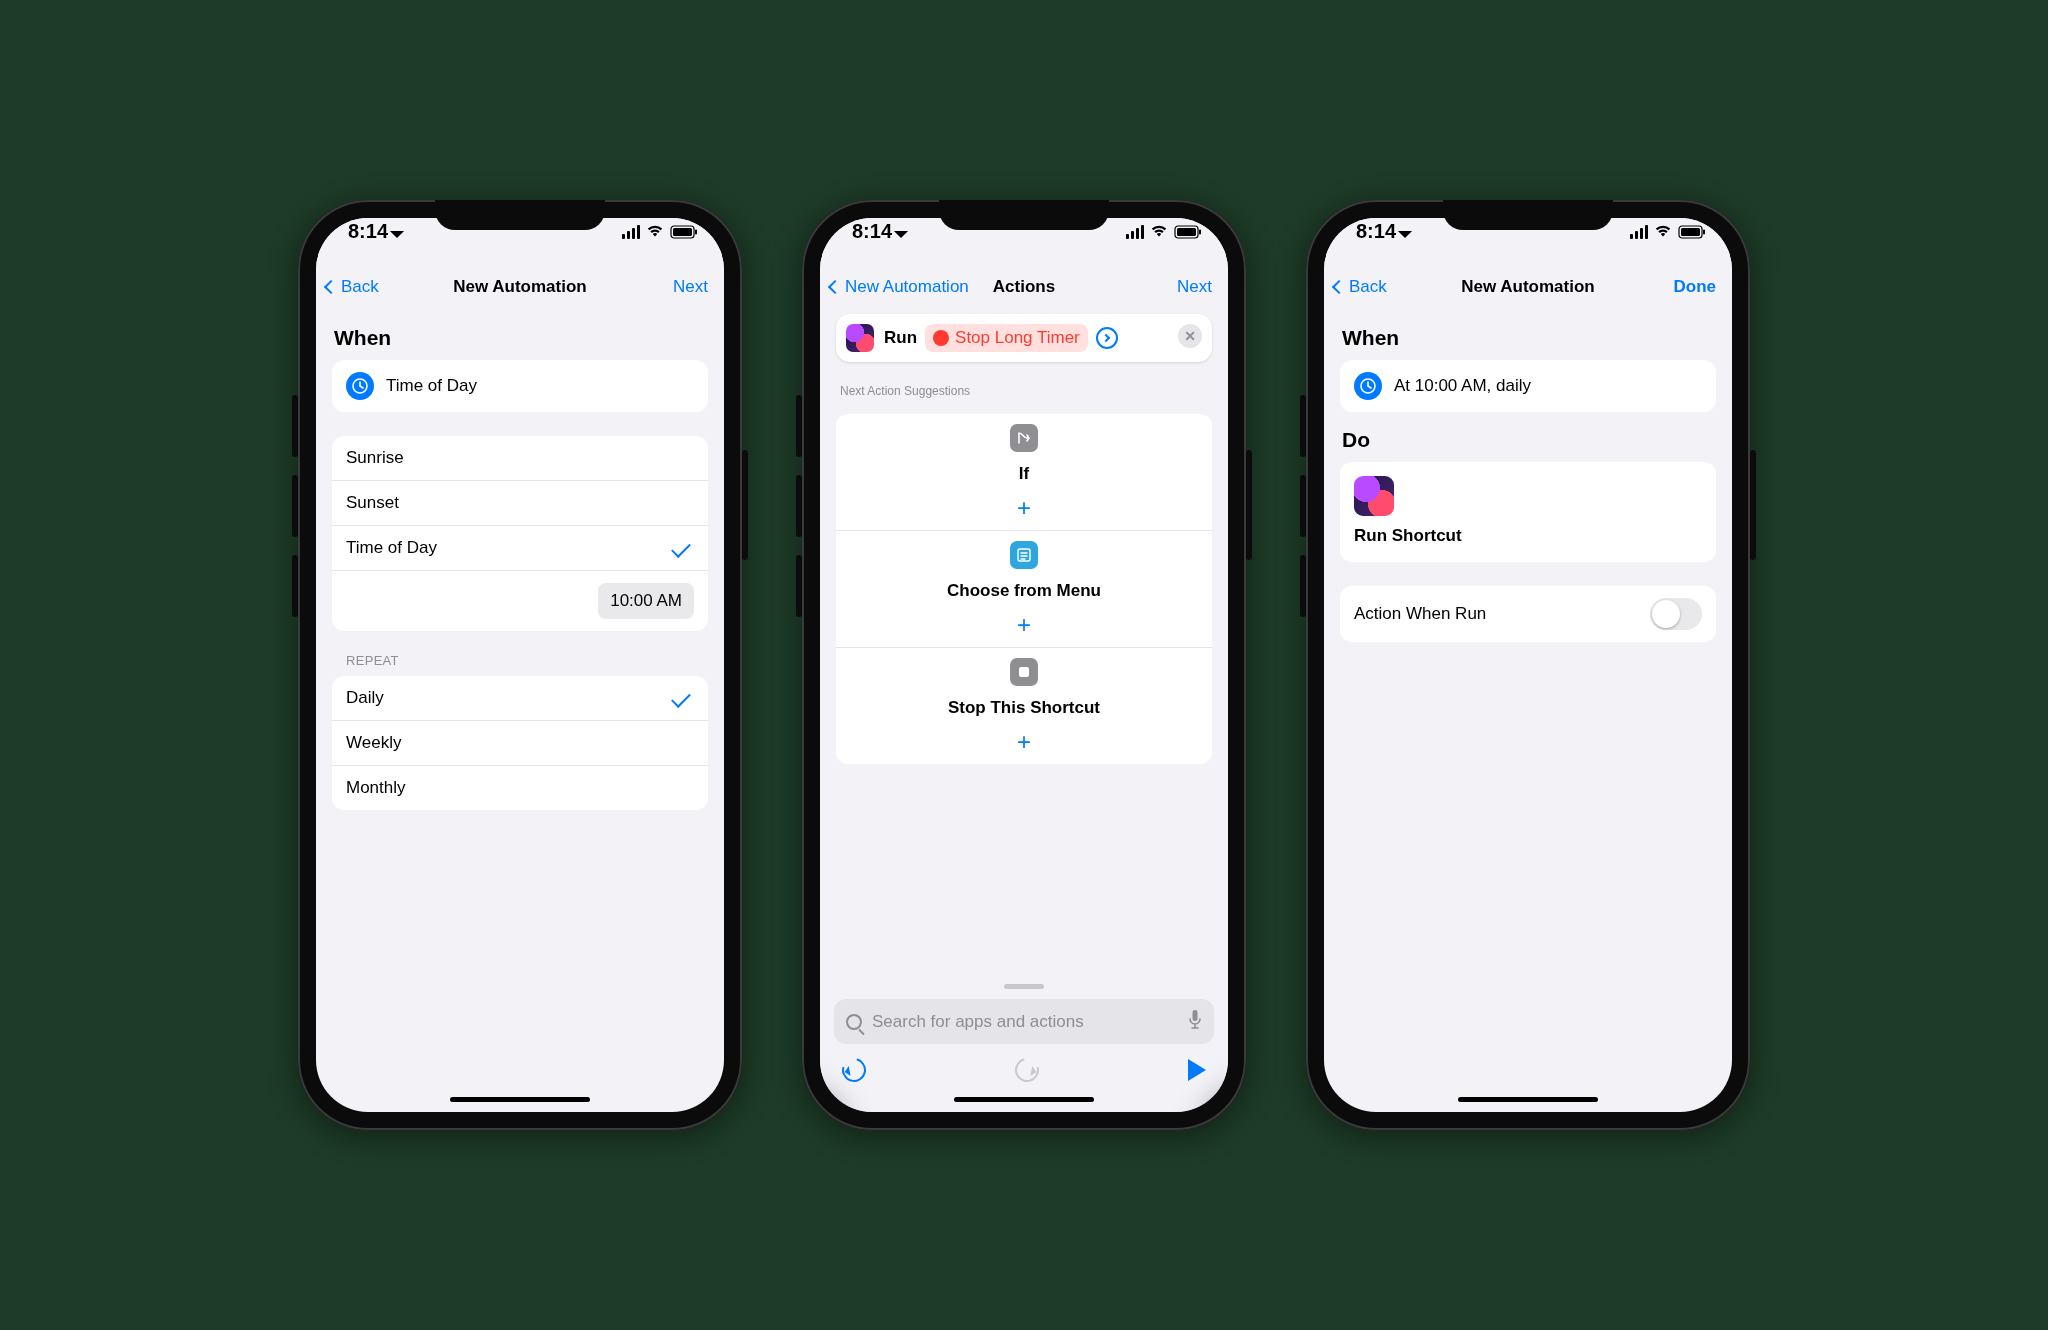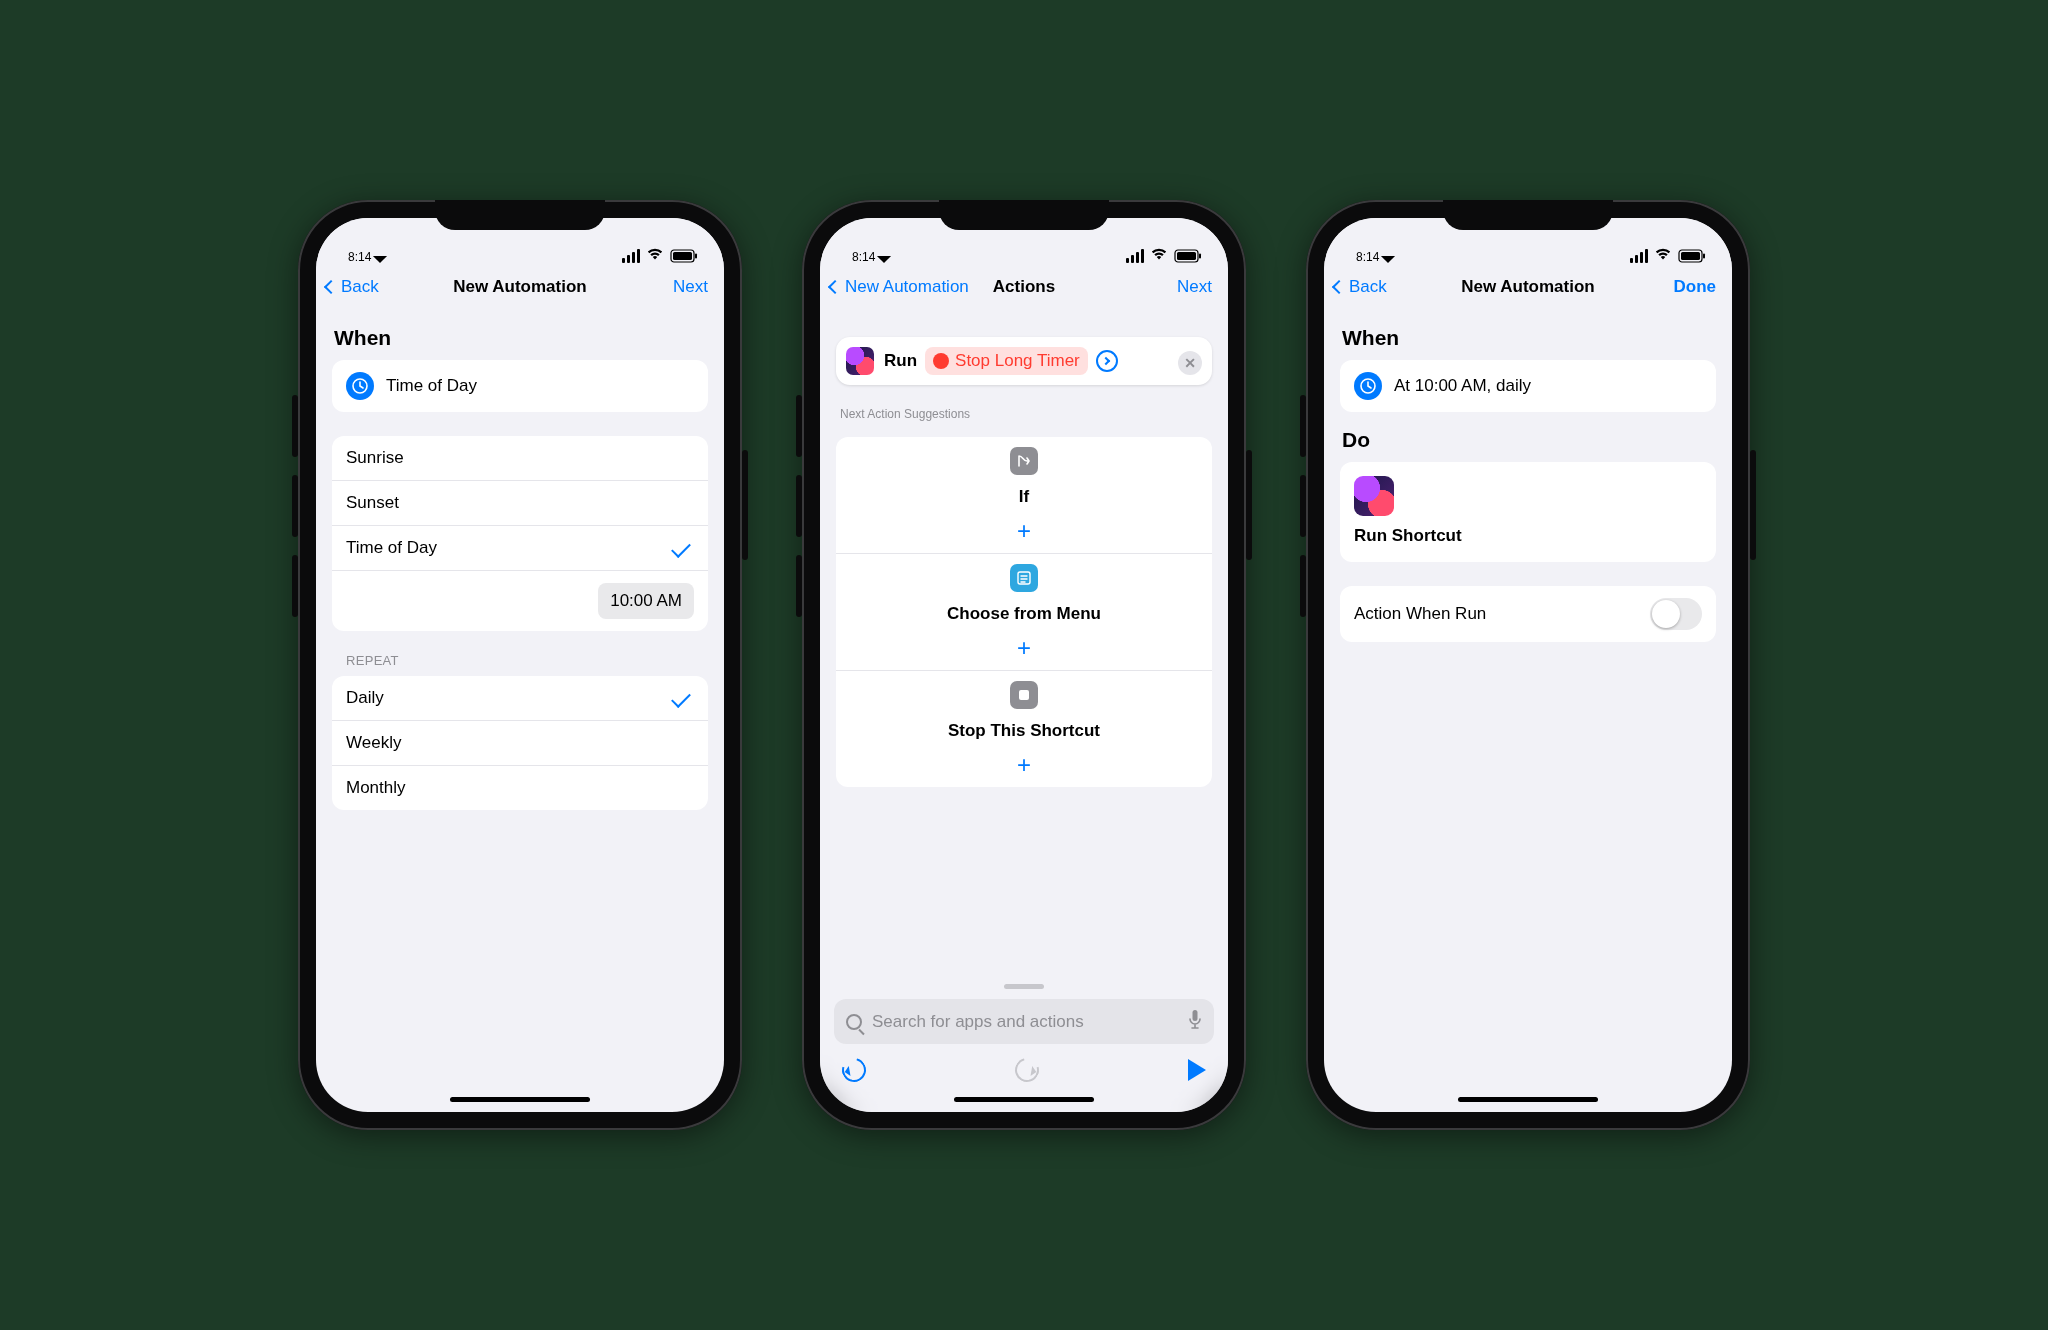--- a/index.html
+++ b/index.html
@@ -57,23 +57,23 @@
     border-bottom-left-radius: 20px; border-bottom-right-radius: 20px;
     z-index:5;
   }
   .home-indicator {
     position:absolute; bottom:10px; left:50%; transform:translateX(-50%);
     width: 140px; height: 5px; background:#000; border-radius:3px; z-index:6;
   }
 
   
   .status {
-    flex:0 0 46px; display:flex; align-items:flex-end; justify-content:space-between;
+    flex:0 0 46px; display:flex; align-items:flex-start; justify-content:space-between;
     padding: 2px 26px 0 32px; background: var(--ios-bg); z-index:2;
-    font-weight:400; font-size:12px;
+    font-weight:700; font-size:20px;
   }
   .status .left { display:flex; align-items:center; gap:4px; }
   .status .right { display:flex; align-items:center; gap:6px; }
   .nav-arrow {
     width:0; height:0; border-style:solid;
     border-width:0 0 10px 10px; border-color: transparent transparent #000 transparent;
     transform: rotate(45deg); margin-bottom:2px;
   }
   .signal { display:flex; align-items:flex-end; gap:2px; }
   .signal span { width:3px; background:#000; border-radius:1px; }
@@ -171,24 +171,24 @@
     width:6px;height:6px;border-top:2px solid var(--ios-blue);border-right:2px solid var(--ios-blue);
     transform:rotate(45deg); margin-left:-2px;
   }
   .close-x {
     width:24px;height:24px;border-radius:50%;background:#e5e5ea;
     display:flex;align-items:center;justify-content:center;color:#8e8e93;font-size:14px;font-weight:700;
   }
 
   
   .action-card {
-    display:flex; align-items:flex-end; gap:10px;
+    display:flex; align-items:flex-start; gap:10px;
     background:#fff; border-radius:14px; padding:10px 10px;
     box-shadow:0 1px 3px rgba(0,0,0,.12);
-    margin-top:27px;
+    margin-top:4px;
   }
   .action-card .desc { display:flex; align-items:center; gap:8px; flex:1; }
   .action-card .run-word { font-weight:700; font-size:17px; }
 
   
   .sugg-card .row { padding:10px 14px;flex-direction:column; }
   .plus {
     width:24px;height:24px;display:flex;align-items:center;justify-content:center;
     color:var(--ios-blue);font-size:24px;line-height:1;font-weight:400;
   }

